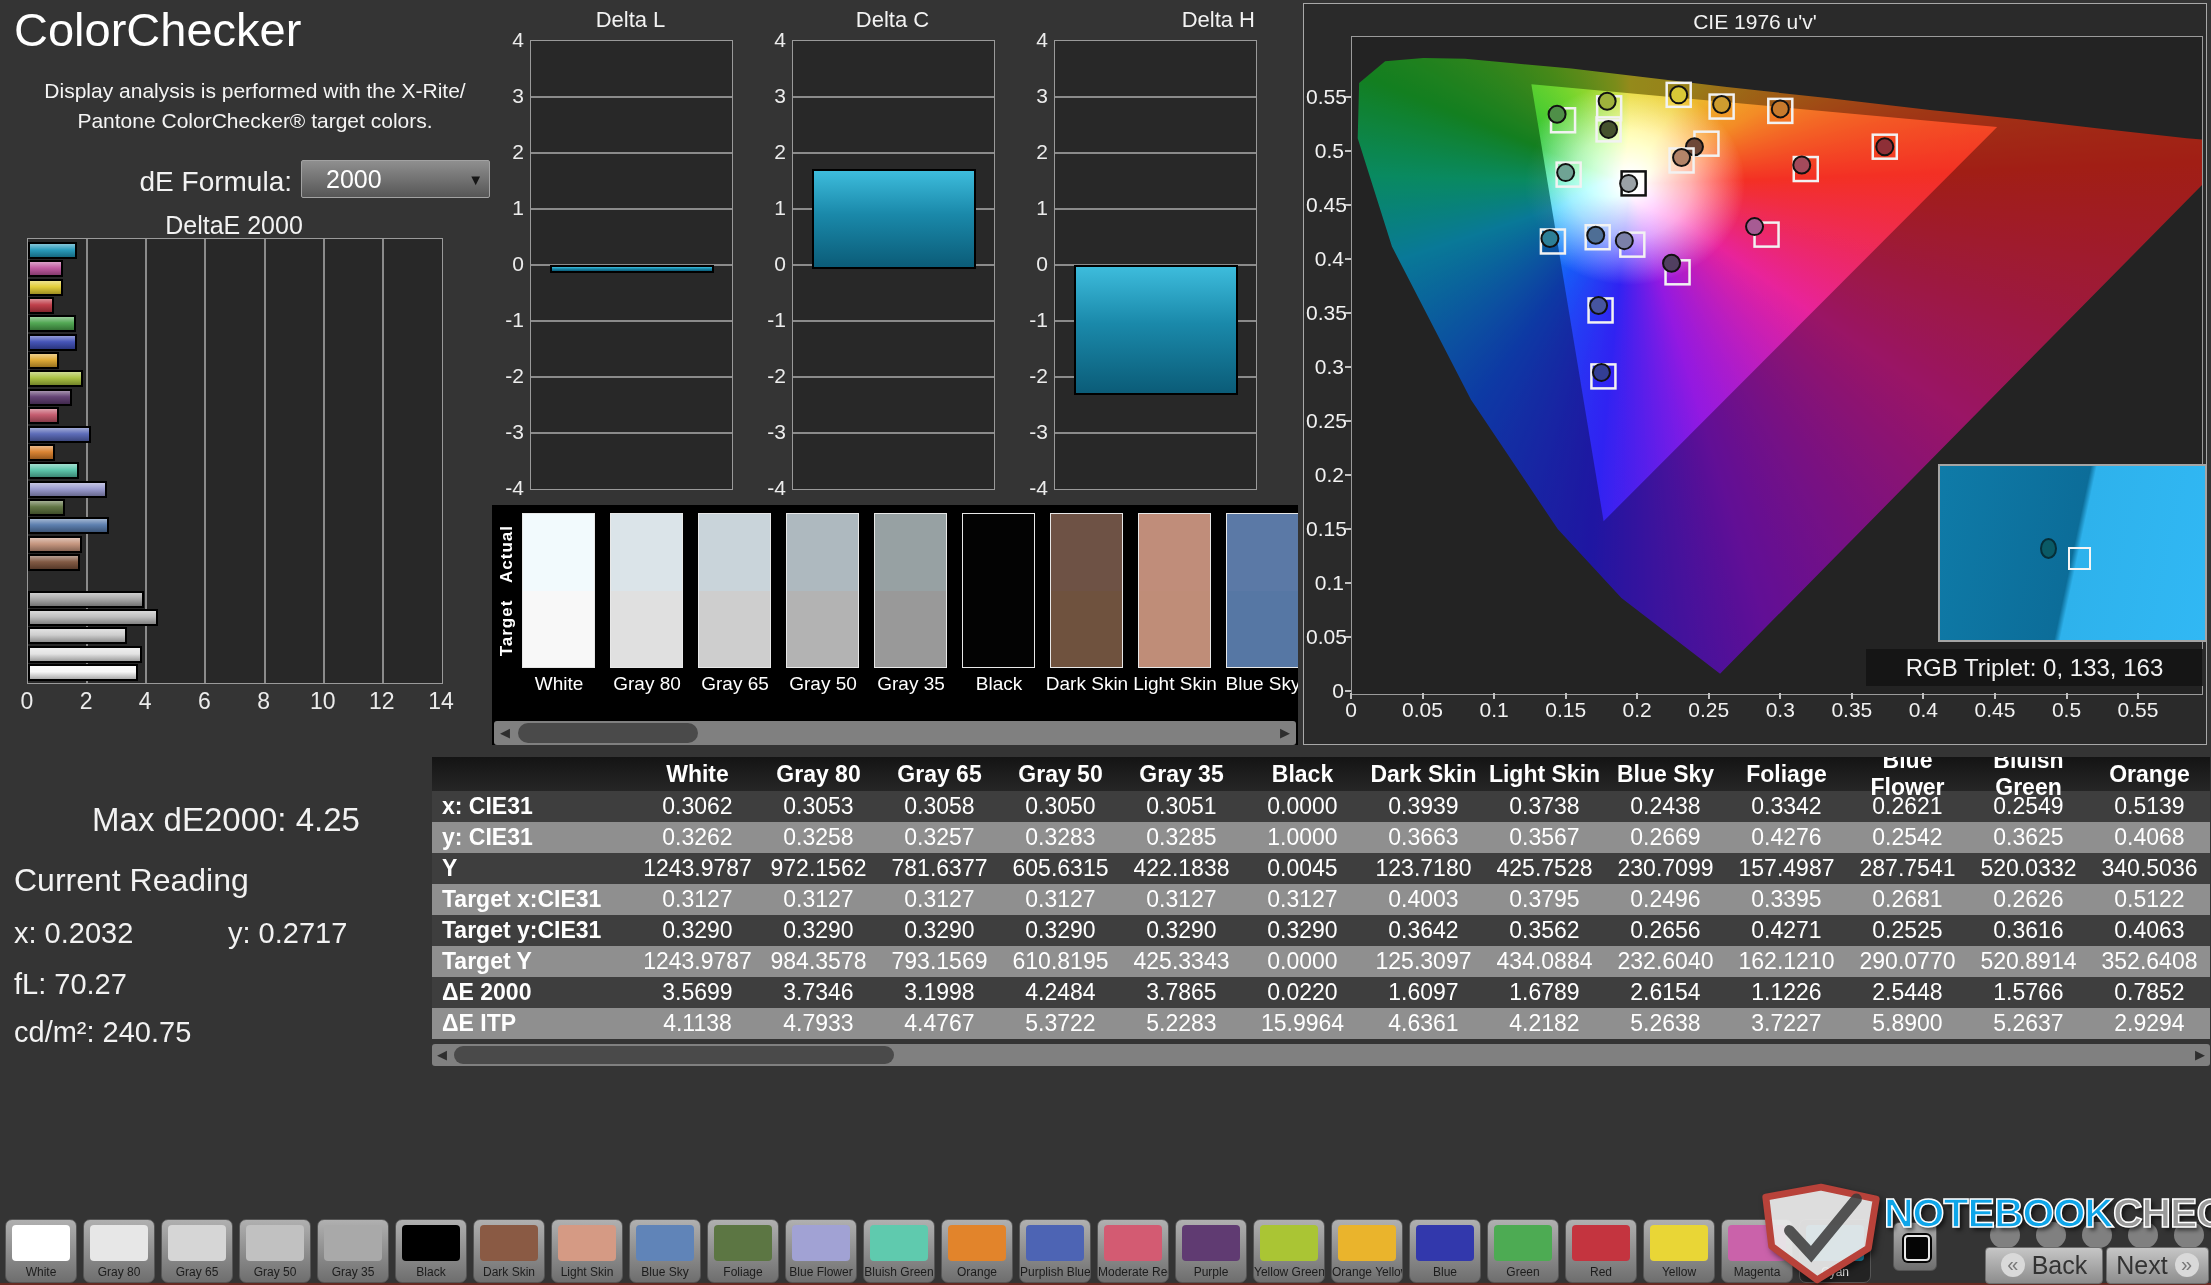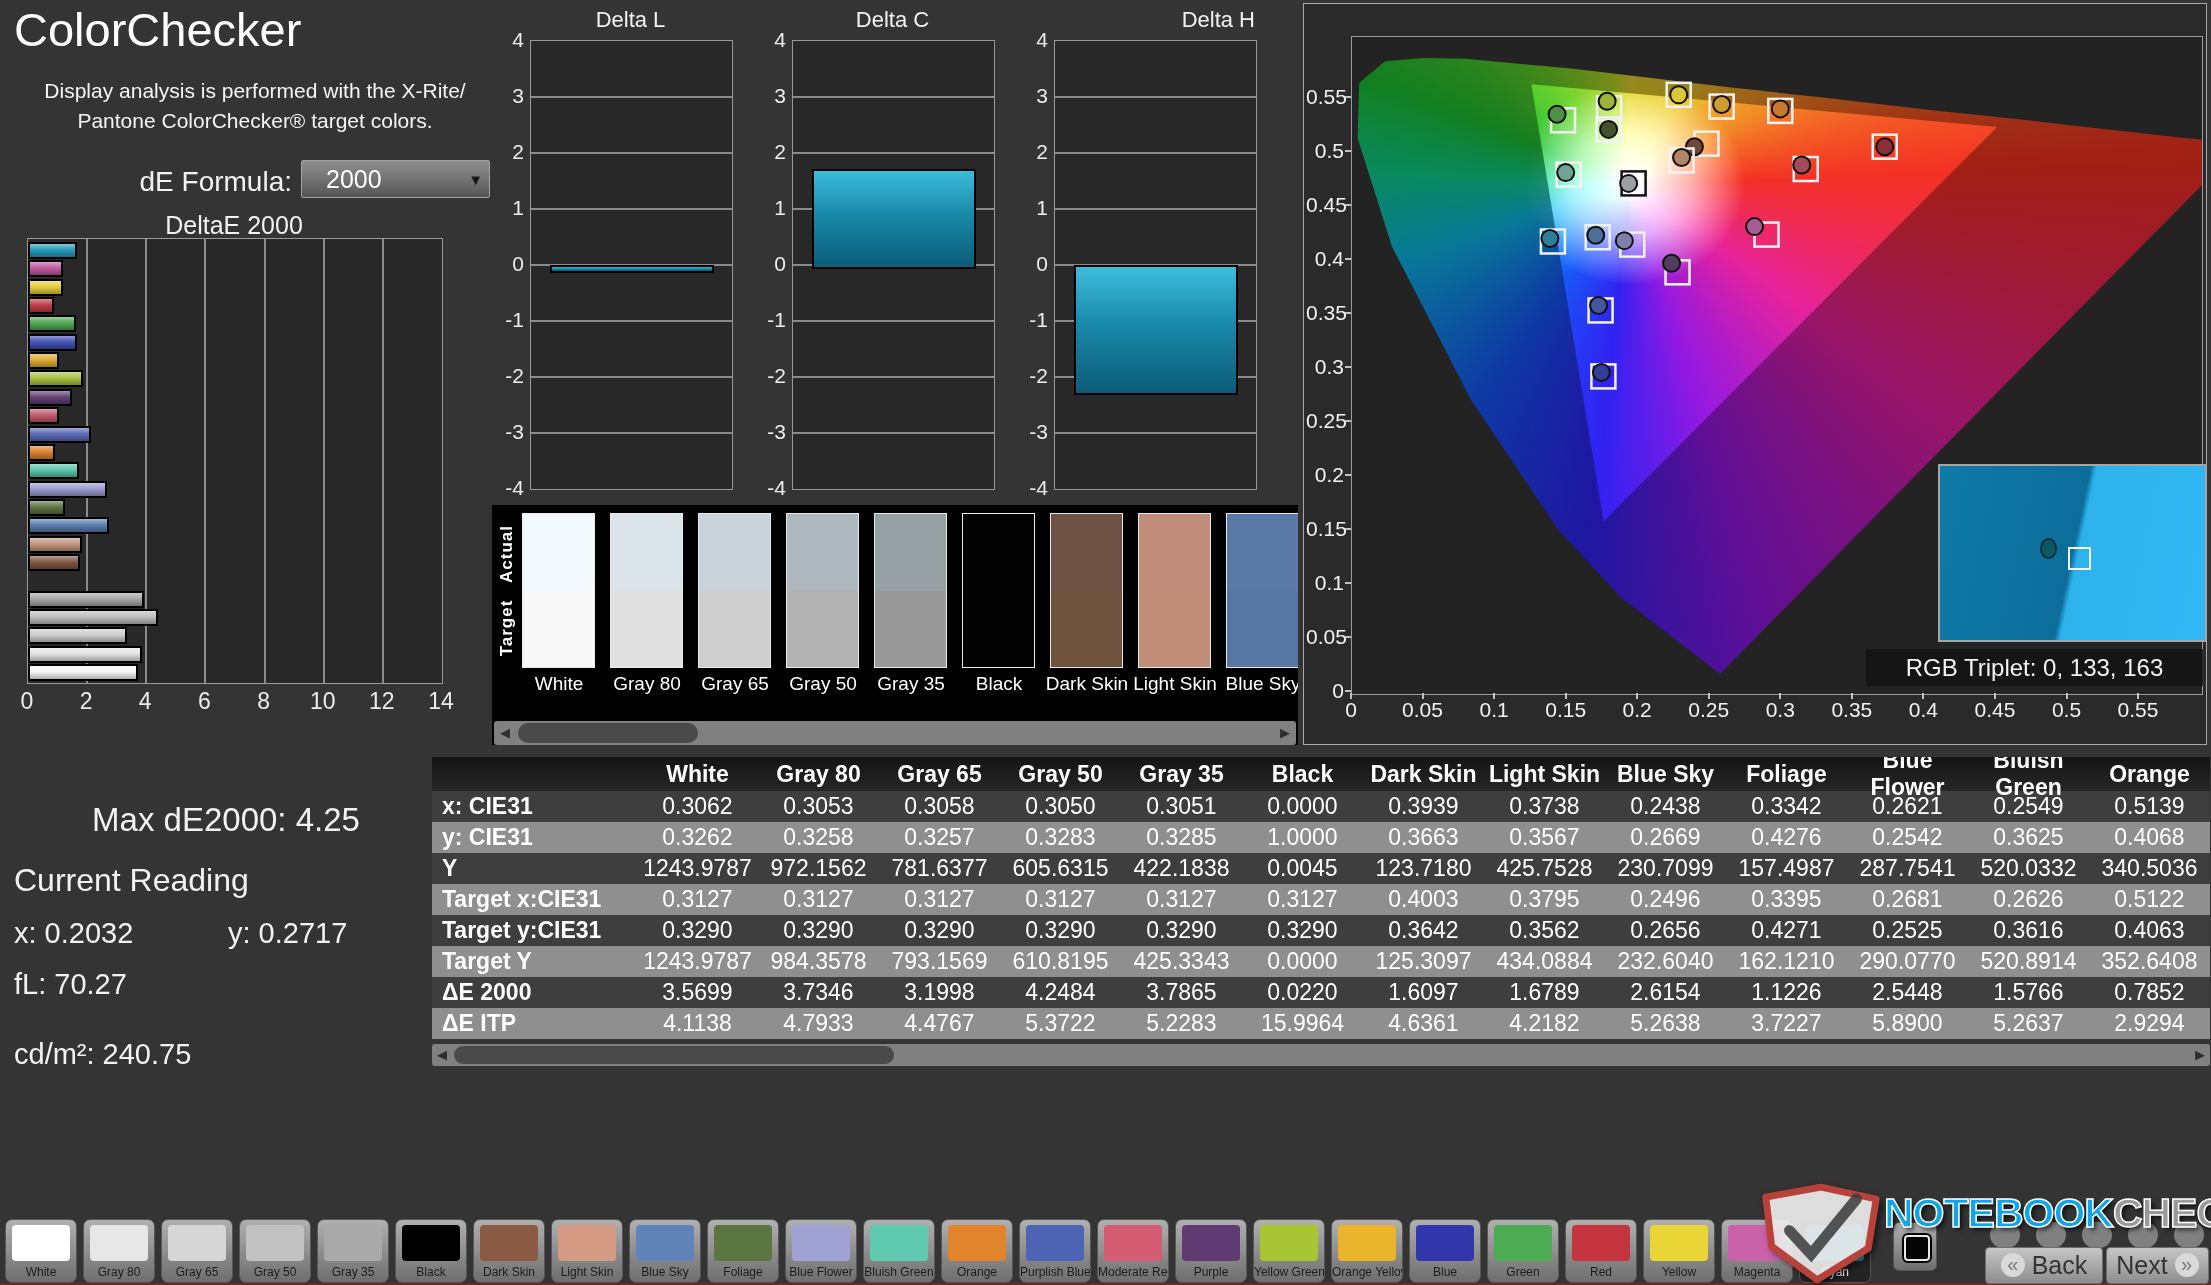--- a/index.html
+++ b/index.html
@@ -23,21 +23,21 @@
         background-image:linear-gradient(to bottom, rgba(255,255,255,.45), rgba(255,255,255,.05) 45%, rgba(0,0,0,.30));}
   #deltae-xlabels{left:27px;top:688px;width:420px;height:28px;}
   .xlab{position:absolute;transform:translateX(-50%);font-size:23px;color:#ececec;}
 
   #summary-avg{left:0;top:747px;width:452px;text-align:center;font-size:33px;}
   #summary-max{left:0;top:801px;width:452px;text-align:center;font-size:33px;}
   #cur-heading{left:14px;top:862px;font-size:32px;}
   #cur-x{left:14px;top:917px;font-size:29px;}
   #cur-y{left:228px;top:917px;font-size:29px;}
   #cur-fl{left:14px;top:968px;font-size:29px;}
-  #cur-cdm2{left:14px;top:1016px;font-size:29px;margin-top:22px;}
+  #cur-cdm2{left:14px;top:1016px;font-size:29px;}
 
   
   .dchart-box{position:absolute;top:40px;width:201px;height:448px;background:#282828;border:1px solid #9a9a9a;}
   .dchart-title{position:absolute;top:7px;width:201px;text-align:center;font-size:22px;}
   .hgrid{position:absolute;left:0;right:0;height:2px;background:#8b8b8b;}
   .ylab{position:absolute;width:32px;text-align:right;font-size:21px;line-height:26px;color:#ececec;}
   .dbar{position:absolute;left:19px;width:160px;border:2px solid #000;
         background-image:linear-gradient(to bottom,#3dbcdc,#1a89aa 45%,#0b5c78);}
 
   
@@ -305,20 +305,21 @@
       </div>
       <div class="swatch-label" style="left: 726px;">Blue Sky</div>
       <div class="sb-track" style="left: 2px; top: 216px; width: 802px; height: 24px;">
         <div class="sb-arrow" style="left: 0px; top: 0px; width: 22px; height: 24px;">◀</div>
         <div class="sb-thumb" style="left: 24px; top: 2px; width: 180px; height: 20px;"></div>
         <div class="sb-arrow" style="right: 0px; top: 0px; width: 22px; height: 24px;">▶</div>
       </div>
     </div>
 
   <div class="abs" id="cie-panel">
+    <div id="cie-title">CIE 1976 u'v'</div>
     <div id="cie-plot">
       <div class="cie-locus"></div>
       <div class="cie-triangle"></div>
     </div>
     <svg id="cie-points" width="850" height="657" viewBox="0 0 850 657">
         <rect x="315.699" y="46.83999999999992" width="24" height="24" fill="none" stroke="#f2f2f2" stroke-width="2.5"></rect>
         <circle cx="327.699" cy="58.83999999999992" r="8.5" fill="#d8c837" stroke="#111" stroke-width="2"></circle>
         <rect x="246.149" y="60.319999999999936" width="24" height="24" fill="none" stroke="#f2f2f2" stroke-width="2.5"></rect>
         <circle cx="256.149" cy="65.31999999999994" r="8.5" fill="#9fb23c" stroke="#111" stroke-width="2"></circle>
         <rect x="358.629" y="58.559999999999945" width="24" height="24" fill="none" stroke="#f2f2f2" stroke-width="2.5"></rect>

